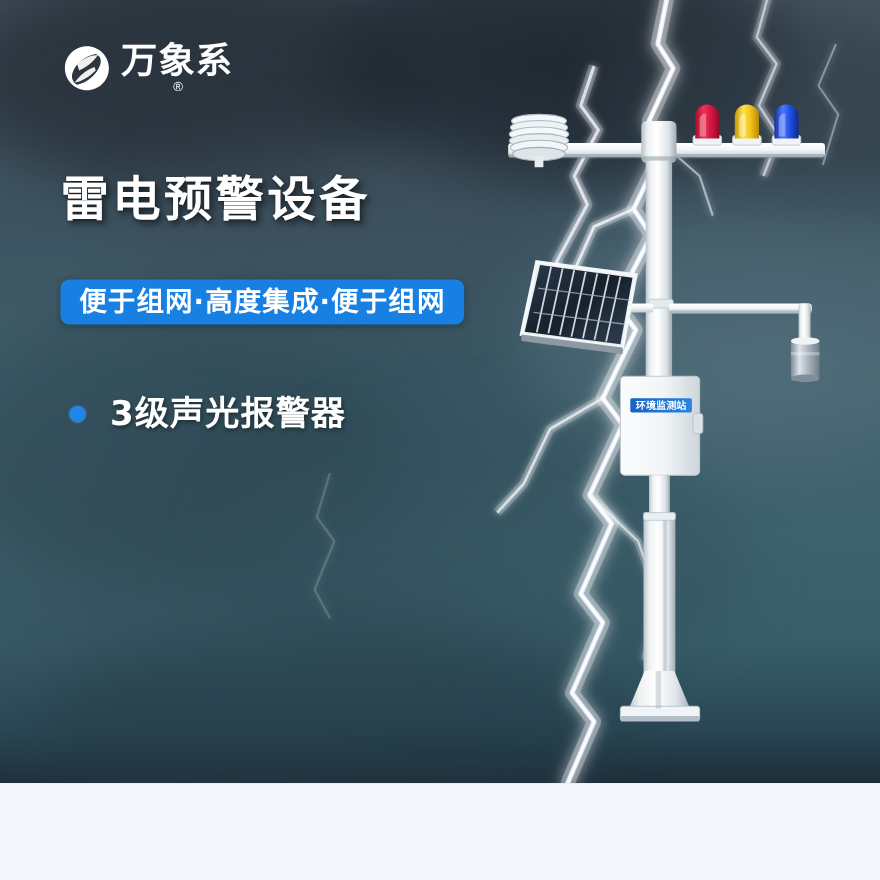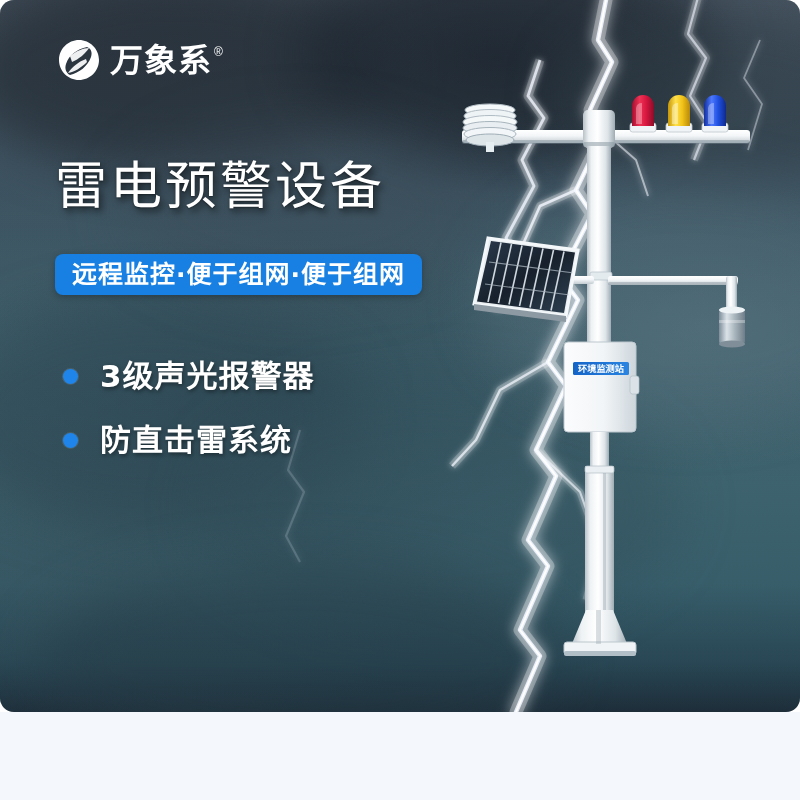--- a/index.html
+++ b/index.html
@@ -13,21 +13,20 @@
 
   
   .sky{position:absolute;left:0;top:0;width:800px;height:712px;overflow:hidden;
        background:
          radial-gradient(ellipse 340px 190px at 62% 8%,  rgba(26,33,41,.78), rgba(26,33,41,0) 72%),
          radial-gradient(ellipse 420px 210px at 22% 4%,  rgba(49,60,72,.70), rgba(49,60,72,0) 75%),
          radial-gradient(ellipse 500px 240px at 35% 56%, rgba(37,62,74,.55), rgba(37,62,74,0) 72%),
          radial-gradient(ellipse 380px 200px at 88% 46%, rgba(96,122,134,.45), rgba(96,122,134,0) 72%),
          radial-gradient(ellipse 520px 260px at 12% 78%, rgba(58,84,96,.50), rgba(58,84,96,0) 75%),
          linear-gradient(180deg,#485562 0%,#41525f 12%,#3d5260 26%,#3e5a66 40%,#3f616d 54%,#426a75 68%,#3f6a77 82%,#2f5160 93%,#20313d 100%);
-       border-radius: 14px;
   }
   .cloud{position:absolute;border-radius:50%;filter:blur(26px);}
   .c1{left:-40px;top:-30px;width:430px;height:200px;background:rgba(33,41,50,.72);}
   .c2{left:300px;top:-50px;width:420px;height:210px;background:rgba(26,34,43,.62);}
   .c3{left:560px;top:10px;width:330px;height:170px;background:rgba(44,56,66,.55);}
   .c4{left:-60px;top:300px;width:420px;height:230px;background:rgba(46,70,82,.50);}
   .c5{left:200px;top:380px;width:480px;height:250px;background:rgba(52,82,94,.40);}
   .c6{left:480px;top:180px;width:420px;height:240px;background:rgba(88,116,128,.32);}
   .c7{left:40px;top:560px;width:520px;height:200px;background:rgba(40,64,76,.45);}
   .c8{left:120px;top:120px;width:360px;height:180px;background:rgba(60,74,84,.34);}
@@ -36,27 +35,27 @@
 
   
   .bolts{position:absolute;left:0;top:0;width:800px;height:712px;}
 
   
   .rig{position:absolute;left:440px;top:90px;width:360px;height:600px;}
 
   
   .logo{position:absolute;left:57px;top:38px;display:flex;align-items:center;gap:9px;}
   .logo-mark{position:relative;width:44px;height:44px;flex:0 0 44px;}
-  .logo-name{position:relative;display:flex;align-items:flex-start;}
+  .logo-name{position:relative;display:flex;align-items:center;flex-direction:column;}
   .logo-text{font-size:33px;font-weight:700;color:#fff;letter-spacing:1px;
              font-family:"DejaVu Sans","Liberation Sans",sans-serif;line-height:1;}
   .logo-r{font-size:12px;color:#fff;line-height:1;margin-top:2px;margin-left:2px;}
 
   .headline{position:absolute;left:55px;top:158px;
-            font-size:52px;font-weight:400;color:#fff;letter-spacing:3px;line-height:1.08;
+            font-size:44px;font-weight:700;color:#fff;letter-spacing:3px;line-height:1.08;
             font-family:"DejaVu Sans","Liberation Sans",sans-serif;
             text-shadow:3px 4px 7px rgba(0,0,0,.55), 0 1px 2px rgba(0,0,0,.4);
             white-space:nowrap;}
 
   .subbadge{position:absolute;left:55px;top:254px;height:41px;
             display:inline-flex;align-items:center;padding:0 17px;
             background:#1780e2;border-radius:8px;
             box-shadow:0 2px 6px rgba(0,0,0,.25);}
   .subbadge-text{font-size:25px;font-weight:700;color:#fff;letter-spacing:1px;line-height:1;
                  font-family:"DejaVu Sans","Liberation Sans",sans-serif;white-space:nowrap;}
@@ -314,32 +313,28 @@
     </div>
     <div class="logo-name">
       <span class="logo-text">万象系</span>
       <span class="logo-r">®</span>
     </div>
   </div>
 
   <div class="headline">雷电预警设备</div>
 
   <div class="subbadge">
-    <span class="subbadge-text">远程监控·便于组网·便于组网</span>
+    <span class="subbadge-text">便于组网·高度集成·便于组网</span>
   </div>
 
   <div class="features">
     <div class="feat">
       <span class="feat-dot"></span>
       <span class="feat-label">3级声光报警器</span>
     </div>
-    <div class="feat">
-      <span class="feat-dot"></span>
-      <span class="feat-label">防直击雷系统</span>
-    </div>
   </div>
 
   <div class="bottombar">
     
 
     
 
     
   </div>
 

